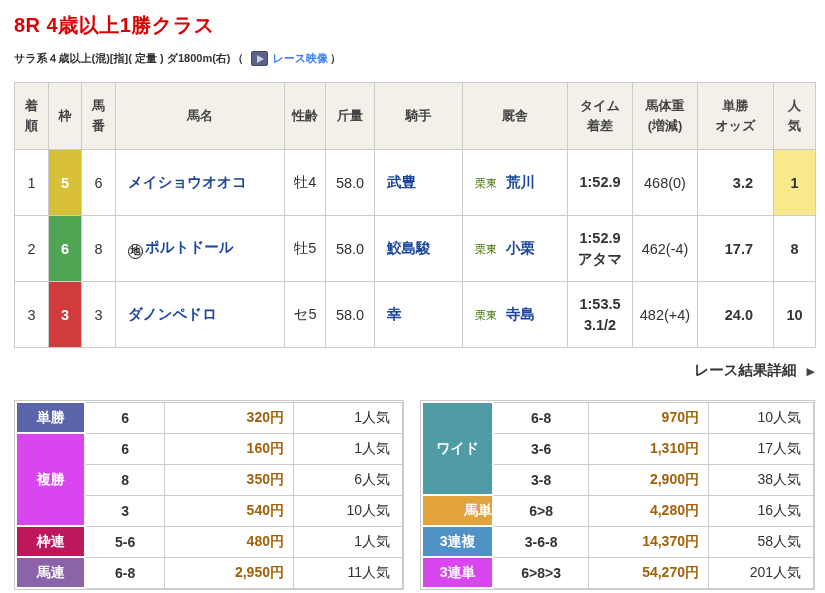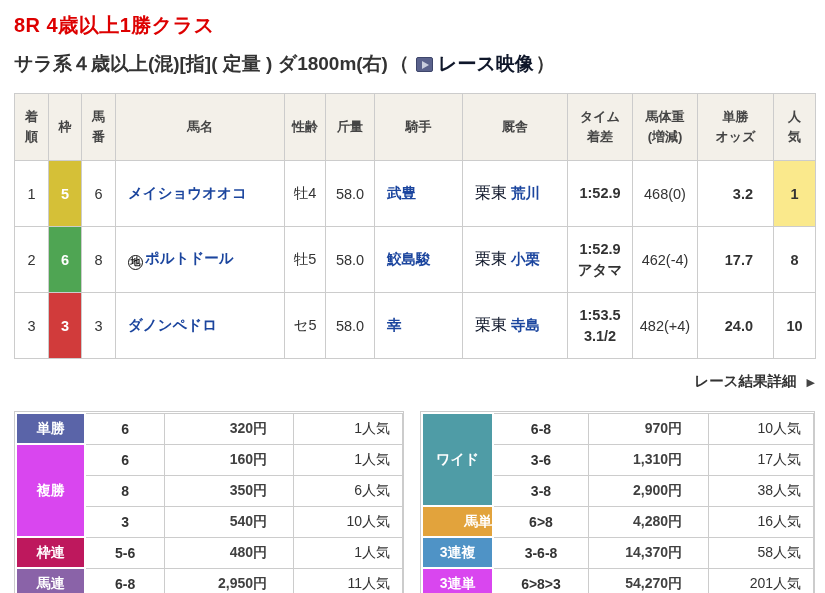--- a/index.html
+++ b/index.html
@@ -4,69 +4,69 @@
 <style>
   * { box-sizing: border-box; }
   html,body { margin:0; padding:0; }
   body {
     width:825px; height:593px; background:#fff; overflow:hidden;
     font-family:"Liberation Sans","DejaVu Sans",sans-serif; color:#333;
   }
   .page { padding:10px 10px 0 14px; }
 
   .race-title { color:#dd0000; font-size:20px; font-weight:bold; margin:2px 0 12px 0; letter-spacing:0.5px; }
-  .race-cond  { font-size:19px; font-weight:bold; color:#333; display:flex; align-items:center; margin-bottom:16px; }
+  .race-cond  { font-size:11px; font-weight:bold; color:#333; display:flex; align-items:center; margin-bottom:16px; }
   .race-cond .sp { margin:0 2px; }
   .video-icon {
     display:inline-block; width:17px; height:15px; background:#5a628c; border:1px solid #3e466b;
     border-radius:2px; position:relative; margin:0 5px; vertical-align:middle;
   }
   .video-icon::after {
     content:""; position:absolute; left:5px; top:3px;
     border-left:7px solid #c9cede; border-top:4.5px solid transparent; border-bottom:4.5px solid transparent;
   }
-  .video-link { color:#0f172a; cursor:pointer; }
+  .video-link { color:#3b82f6; cursor:pointer; }
 
   table.results { border-collapse:collapse; table-layout:fixed; width:801px; }
   .results th, .results td { border:1px solid #ccc; overflow:hidden; }
   .results th {
     background:#f3f0e9; font-size:13px; font-weight:bold; color:#444;
     height:67px; line-height:1.55; text-align:center; padding:0 1px;
   }
   .results td { height:66px; font-size:14.5px; background:#fff; text-align:center; }
   td.fcell { color:#fff; font-weight:bold; }
   td.name-cell { text-align:left; padding-left:12px; }
   .lnk { color:#1b459e; font-weight:bold; text-decoration:none; cursor:pointer; }
   .mark-circle {
     display:inline-flex; align-items:center; justify-content:center;
     width:15px; height:15px; border:1.5px solid #111; border-radius:50%;
     font-size:10px; font-weight:bold; color:#111; margin-right:2px; vertical-align:-2px;
   }
   td.stable-cell { text-align:left; padding-left:12px; }
-  .region { color:#0f172a; font-size:16px; font-weight:normal; }
+  .region { color:#4d7c0f; font-size:11px; font-weight:normal; margin-right:5px; }
   td.time-cell { font-weight:bold; line-height:1.4; }
   td.bw-cell { font-weight:normal; }
   td.odds-cell { text-align:right; padding-right:20px; font-weight:bold; }
   td.pop-cell { font-weight:bold; }
 
   .detail-link {
     width:801px; text-align:right; margin:13px 0 20px 0;
     font-size:14.5px; font-weight:bold; color:#333; cursor:pointer;
   }
   .detail-link .tri { font-size:11px; color:#444; margin-left:6px; }
 
   .payouts { display:flex; gap:16px; }
   .pwrap { border:1px solid #ccc; }
   table.ptable { border-collapse:collapse; table-layout:fixed; }
   .ptable td { border:1px solid #ccc; height:31px; font-size:14px; background:#fff; padding:0; }
   .ptable td.plabel {
     border:2px solid #fff; color:#fff; font-weight:bold; text-align:center; font-size:14px;
   }
   .ptable td.combo  { text-align:center; font-weight:bold; color:#333; }
-  .ptable td.amount { text-align:right; padding-right:26px; font-weight:bold; color:#404040; }
+  .ptable td.amount { text-align:right; padding-right:9px; font-weight:bold; color:#a16207; }
   .ptable td.pp     { text-align:right; padding-right:12px; color:#333; }
 </style>
 </head>
 <body>
 
 <div class="page">
 
   <div class="race-title">8R 4歳以上1勝クラス</div>
 
   <div class="race-cond">

